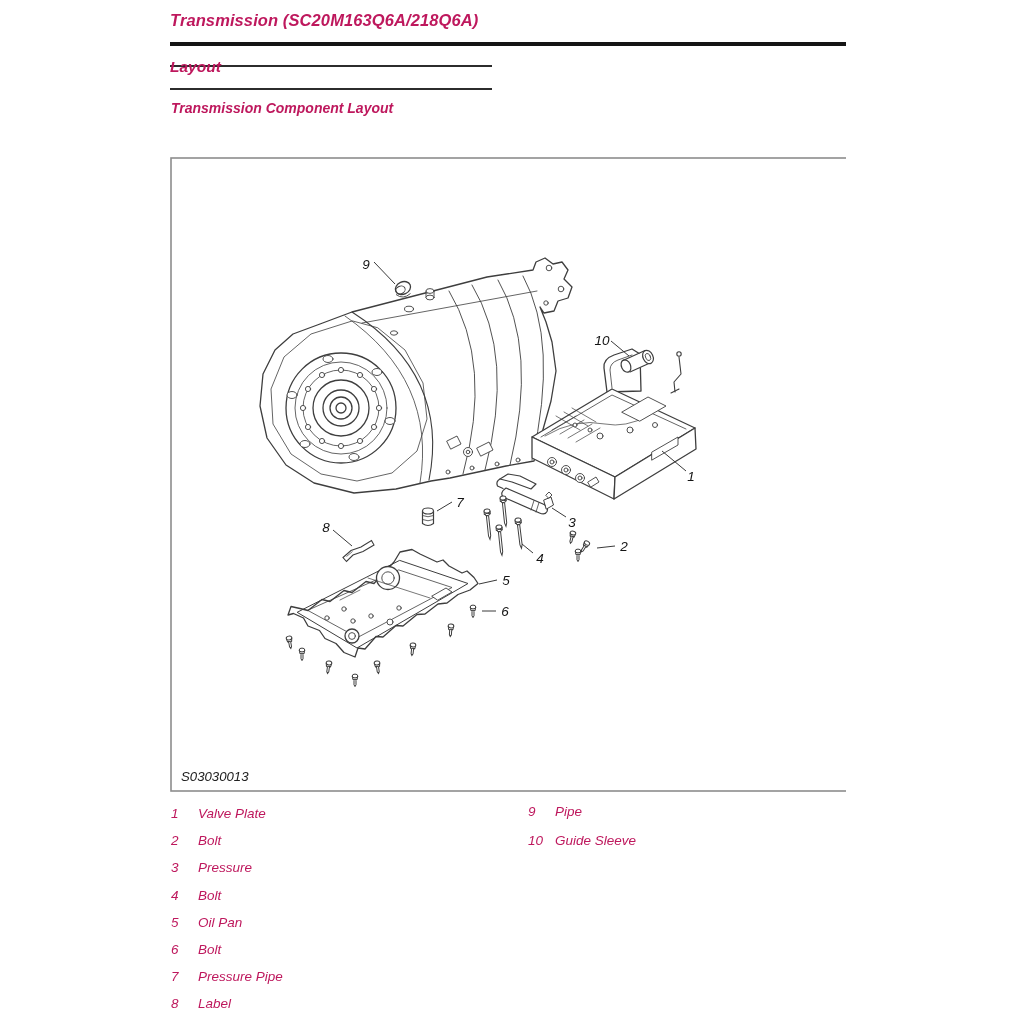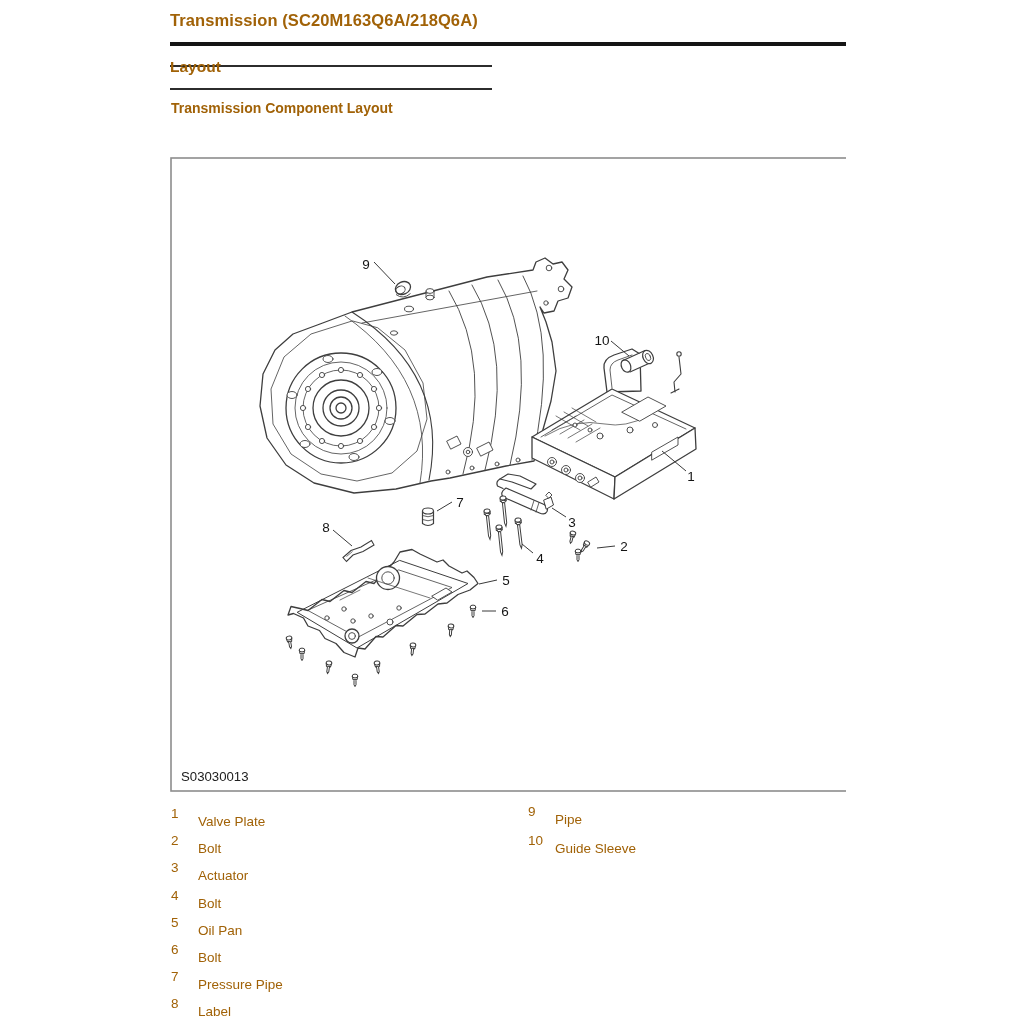--- a/index.html
+++ b/index.html
@@ -1,34 +1,34 @@
 <!DOCTYPE html>
 <html><head>
 <meta charset="utf-8">
 <style>
   html,body{margin:0;padding:0;background:#fff;}
   .page{position:relative;width:846px;height:1024px;background:#ffffff;
-        font-family:"Liberation Sans",sans-serif;color:#a16207;overflow:hidden;}
+        font-family:"Liberation Sans",sans-serif;color:#be185d;overflow:hidden;font-style:italic;}
   .doc-title{position:absolute;left:170px;top:11px;font-size:16.5px;font-weight:bold;
              letter-spacing:.1px;white-space:nowrap;}
   .rule-thick{position:absolute;left:170px;top:42px;width:686px;height:3.5px;background:#151515;}
   .rule-thin{position:absolute;left:170px;width:322px;height:1.7px;background:#2c2c2c;}
   .rule-layout-top{top:65px;}
   .rule-layout-bottom{top:88px;}
   .section-heading{position:absolute;left:170px;top:58px;font-size:15.5px;font-weight:bold;}
   .figure-title{position:absolute;left:171px;top:100px;width:680px;text-align:left;
                 font-size:14px;font-weight:bold;}
   .diagram-svg{position:absolute;left:0;top:0;}
   .legend{position:absolute;font-size:13.5px;}
   .legend-left{left:171px;top:806px;}
   .legend-right{left:528px;top:804px;}
   .legend-row{display:flex;align-items:flex-start;height:27.2px;}
   .legend-right .legend-row{height:28.5px;}
   .legend-num{width:27px;flex:0 0 27px;}
-  .legend-label{white-space:nowrap;margin-top:8px;}
+  .legend-label{white-space:nowrap;}
 </style>
 </head>
 <body>
 
 <div class="page">
 
   <div class="doc-title">Transmission (SC20M163Q6A/218Q6A)</div>
   <div class="rule-thick"></div>
 
   <div class="rule-thin rule-layout-top"></div>
@@ -267,21 +267,21 @@
     <div class="legend-row">
       <span class="legend-num">1</span>
       <span class="legend-label">Valve Plate</span>
     </div>
     <div class="legend-row">
       <span class="legend-num">2</span>
       <span class="legend-label">Bolt</span>
     </div>
     <div class="legend-row">
       <span class="legend-num">3</span>
-      <span class="legend-label">Actuator</span>
+      <span class="legend-label">Pressure</span>
     </div>
     <div class="legend-row">
       <span class="legend-num">4</span>
       <span class="legend-label">Bolt</span>
     </div>
     <div class="legend-row">
       <span class="legend-num">5</span>
       <span class="legend-label">Oil Pan</span>
     </div>
     <div class="legend-row">

